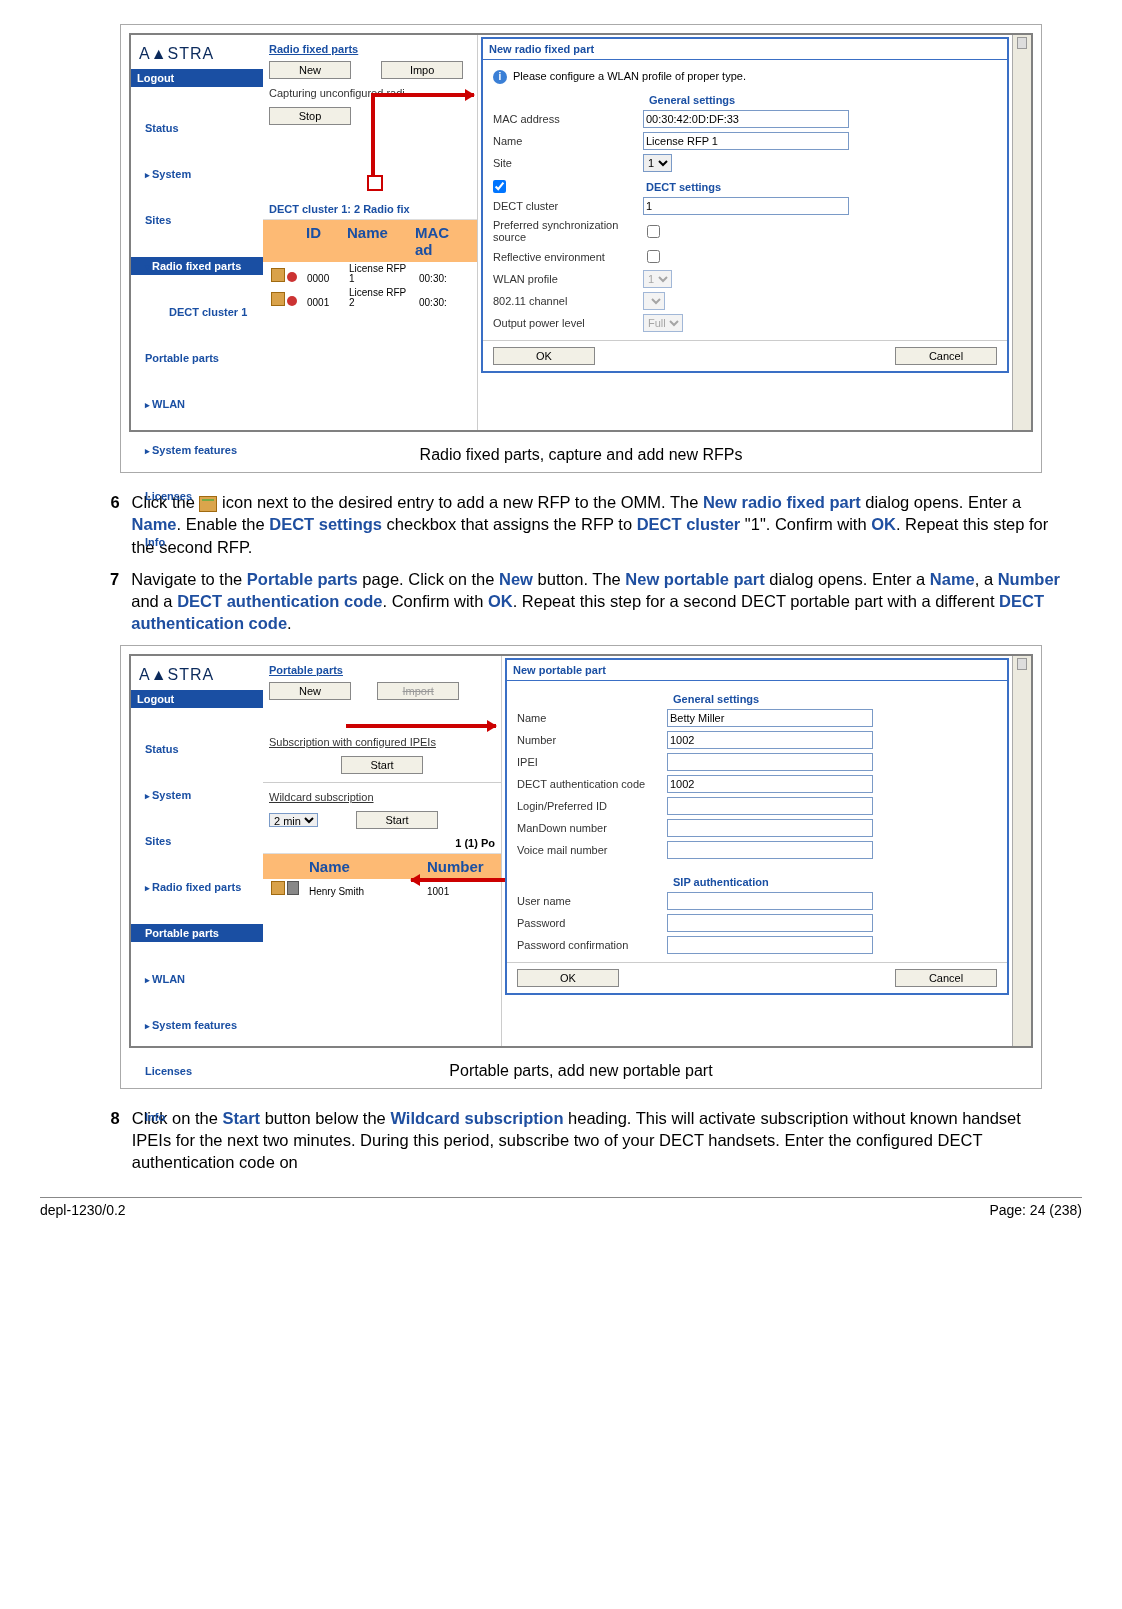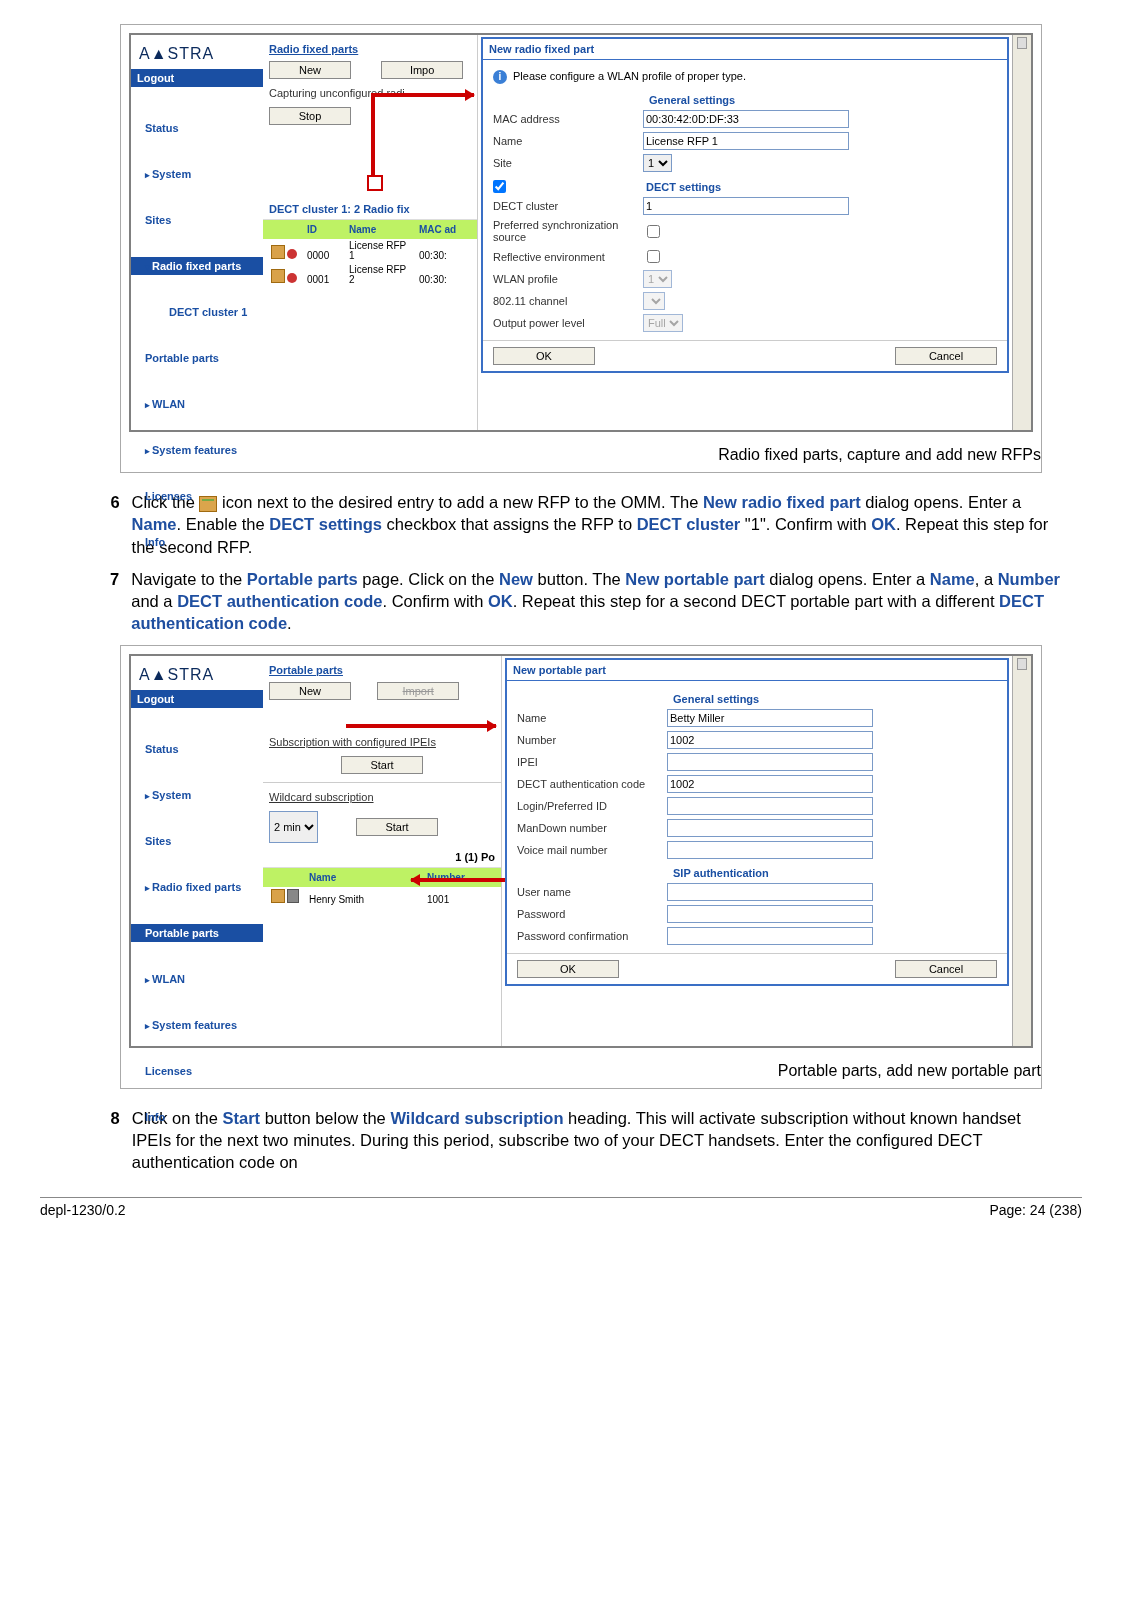--- a/index.html
+++ b/index.html
@@ -23,21 +23,21 @@
   .doc-header { border-bottom: 1px solid #888; margin-bottom: 8px; }
   .doc-footer { border-top: 1px solid #888; margin-top: 24px; padding-top:4px; font-weight:normal; font-size:14px; }
 
   .figbox {
     border: 1px solid #aaa;
     margin: 4px 0 18px 80px;
     width: 920px;
     background:#fff;
   }
   .caption {
-    text-align: right;
+    text-align: center;
     font-size: 16px;
     padding: 6px 0 8px 0;
   }
 
   .shot {
     position: relative;
     margin: 8px;
     border: 2px solid #808080;
     background: #fff;
     height: 395px;
@@ -66,21 +66,21 @@
   .nav div { padding:3px 4px 3px 14px; color:#1a4fa3; font-weight:bold; cursor:default;margin-top:28px; }
   .nav .sel { background:#1a4fa3; color:#fff; }
   .nav .sub { padding-left:38px; font-weight:bold; color:#1a4fa3;}
   .nav .tri::before{content:'▸ '; font-size:9px; color:#1a4fa3;}
   .nav .trd::before{content:'▾ '; font-size:9px; color:#1a4fa3;}
 
   .midpane { position:absolute; left:132px; top:0; width:214px; bottom:0; background:#fff; border-right:1px solid #ccc; font-family:Verdana,sans-serif; }
   .mid-title { color:#1a4fa3; font-size:11px; font-weight:bold; padding:8px 6px 2px 6px; text-decoration:underline; }
   .mid-row { padding:4px 6px; font-size:11px; }
   .winbtn { display:inline-block; border:1px solid #888; background:#f2f0e6; font-size:11px; padding:2px 10px; font-family:Tahoma,sans-serif; min-width:60px; text-align:center; }
-  .tbl-head { display:flex; background:#bef264; color:#1a4fa3; font-weight:bold; font-size:10px; padding:2px 4px; border-top:1px solid #ddd;}
+  .tbl-head { display:flex; background:#fdba74; color:#1a4fa3; font-weight:bold; font-size:15px; padding:2px 4px; border-top:1px solid #ddd;}
   .tbl-head > div { padding:2px 4px;}
   .tbl-row { display:flex; font-size:10px; padding:1px 4px; align-items:flex-end; }
   .tbl-row > div { padding:1px 4px;}
   .ico { width:12px; height:12px; display:inline-block; }
   .ico-edit { background:#d9a24a; border:1px solid #a06a10; }
   .ico-red  { width:10px;height:10px;border-radius:50%; background:#c33; display:inline-block; margin-left:2px;}
   .ico-bin { width:10px;height:12px;display:inline-block;background:#888;border:1px solid #555;margin-left:2px;}
 
   .dialog {
     position:absolute; left:350px; top:2px; right:22px;
@@ -105,21 +105,21 @@
   .arrow-v { position:absolute; width:4px; background:#c00; }
 
   .body-text { margin: 10px 20px 6px 70px; line-height:1.35; font-size:16.5px;}
   .step { display:flex; gap:12px; margin: 8px 0 10px 0;}
   .stepnum { font-weight:bold; width:20px; text-align:right;}
   .ui { color:#1f4fa0; font-weight:bold; }
   .inline-icon { display:inline-block; width:16px; height:14px; background:#dba54c; border:1px solid #a06a10; vertical-align:middle; position:relative;}
   .inline-icon::after{content:'';position:absolute;left:2px;top:2px;right:2px;bottom:2px;border-top:2px solid #7a4;}
 
   .sel-row { display:flex; align-items:center; gap:4px; font-size:11px; padding:4px 6px;}
-  select.mock { border:1px solid #7a9ac7; font-size:11px; height:32px;}
+  select.mock { border:1px solid #7a9ac7; font-size:11px; height:14px;}
   .mid-sep { border-top:1px solid #ccc; margin:4px 0;}
 </style>
 </head>
 <body>
 
 <div class="page">
 
   <div class="figbox">
     <div class="shot">
       <div class="scroll-right"></div>
@@ -328,21 +328,21 @@
               <input class="tinput" style="">
             </div>
           <div class="frow">
               <label>ManDown number</label>
               <input class="tinput" style="">
             </div>
           <div class="frow">
               <label>Voice mail number</label>
               <input class="tinput" style="">
             </div>
-          <div class="sect" style="padding-left:156px;">SIP authentication</div>
+          <div class="sect" style="padding-left:156px;margin-top:9px;">SIP authentication</div>
           <div class="frow">
               <label>User name</label>
               <input class="tinput" style="">
             </div>
           <div class="frow">
               <label>Password</label>
               <input class="tinput" type="password" style="">
             </div>
           <div class="frow">
               <label style="line-height:1.1;">Password confirmation</label>

